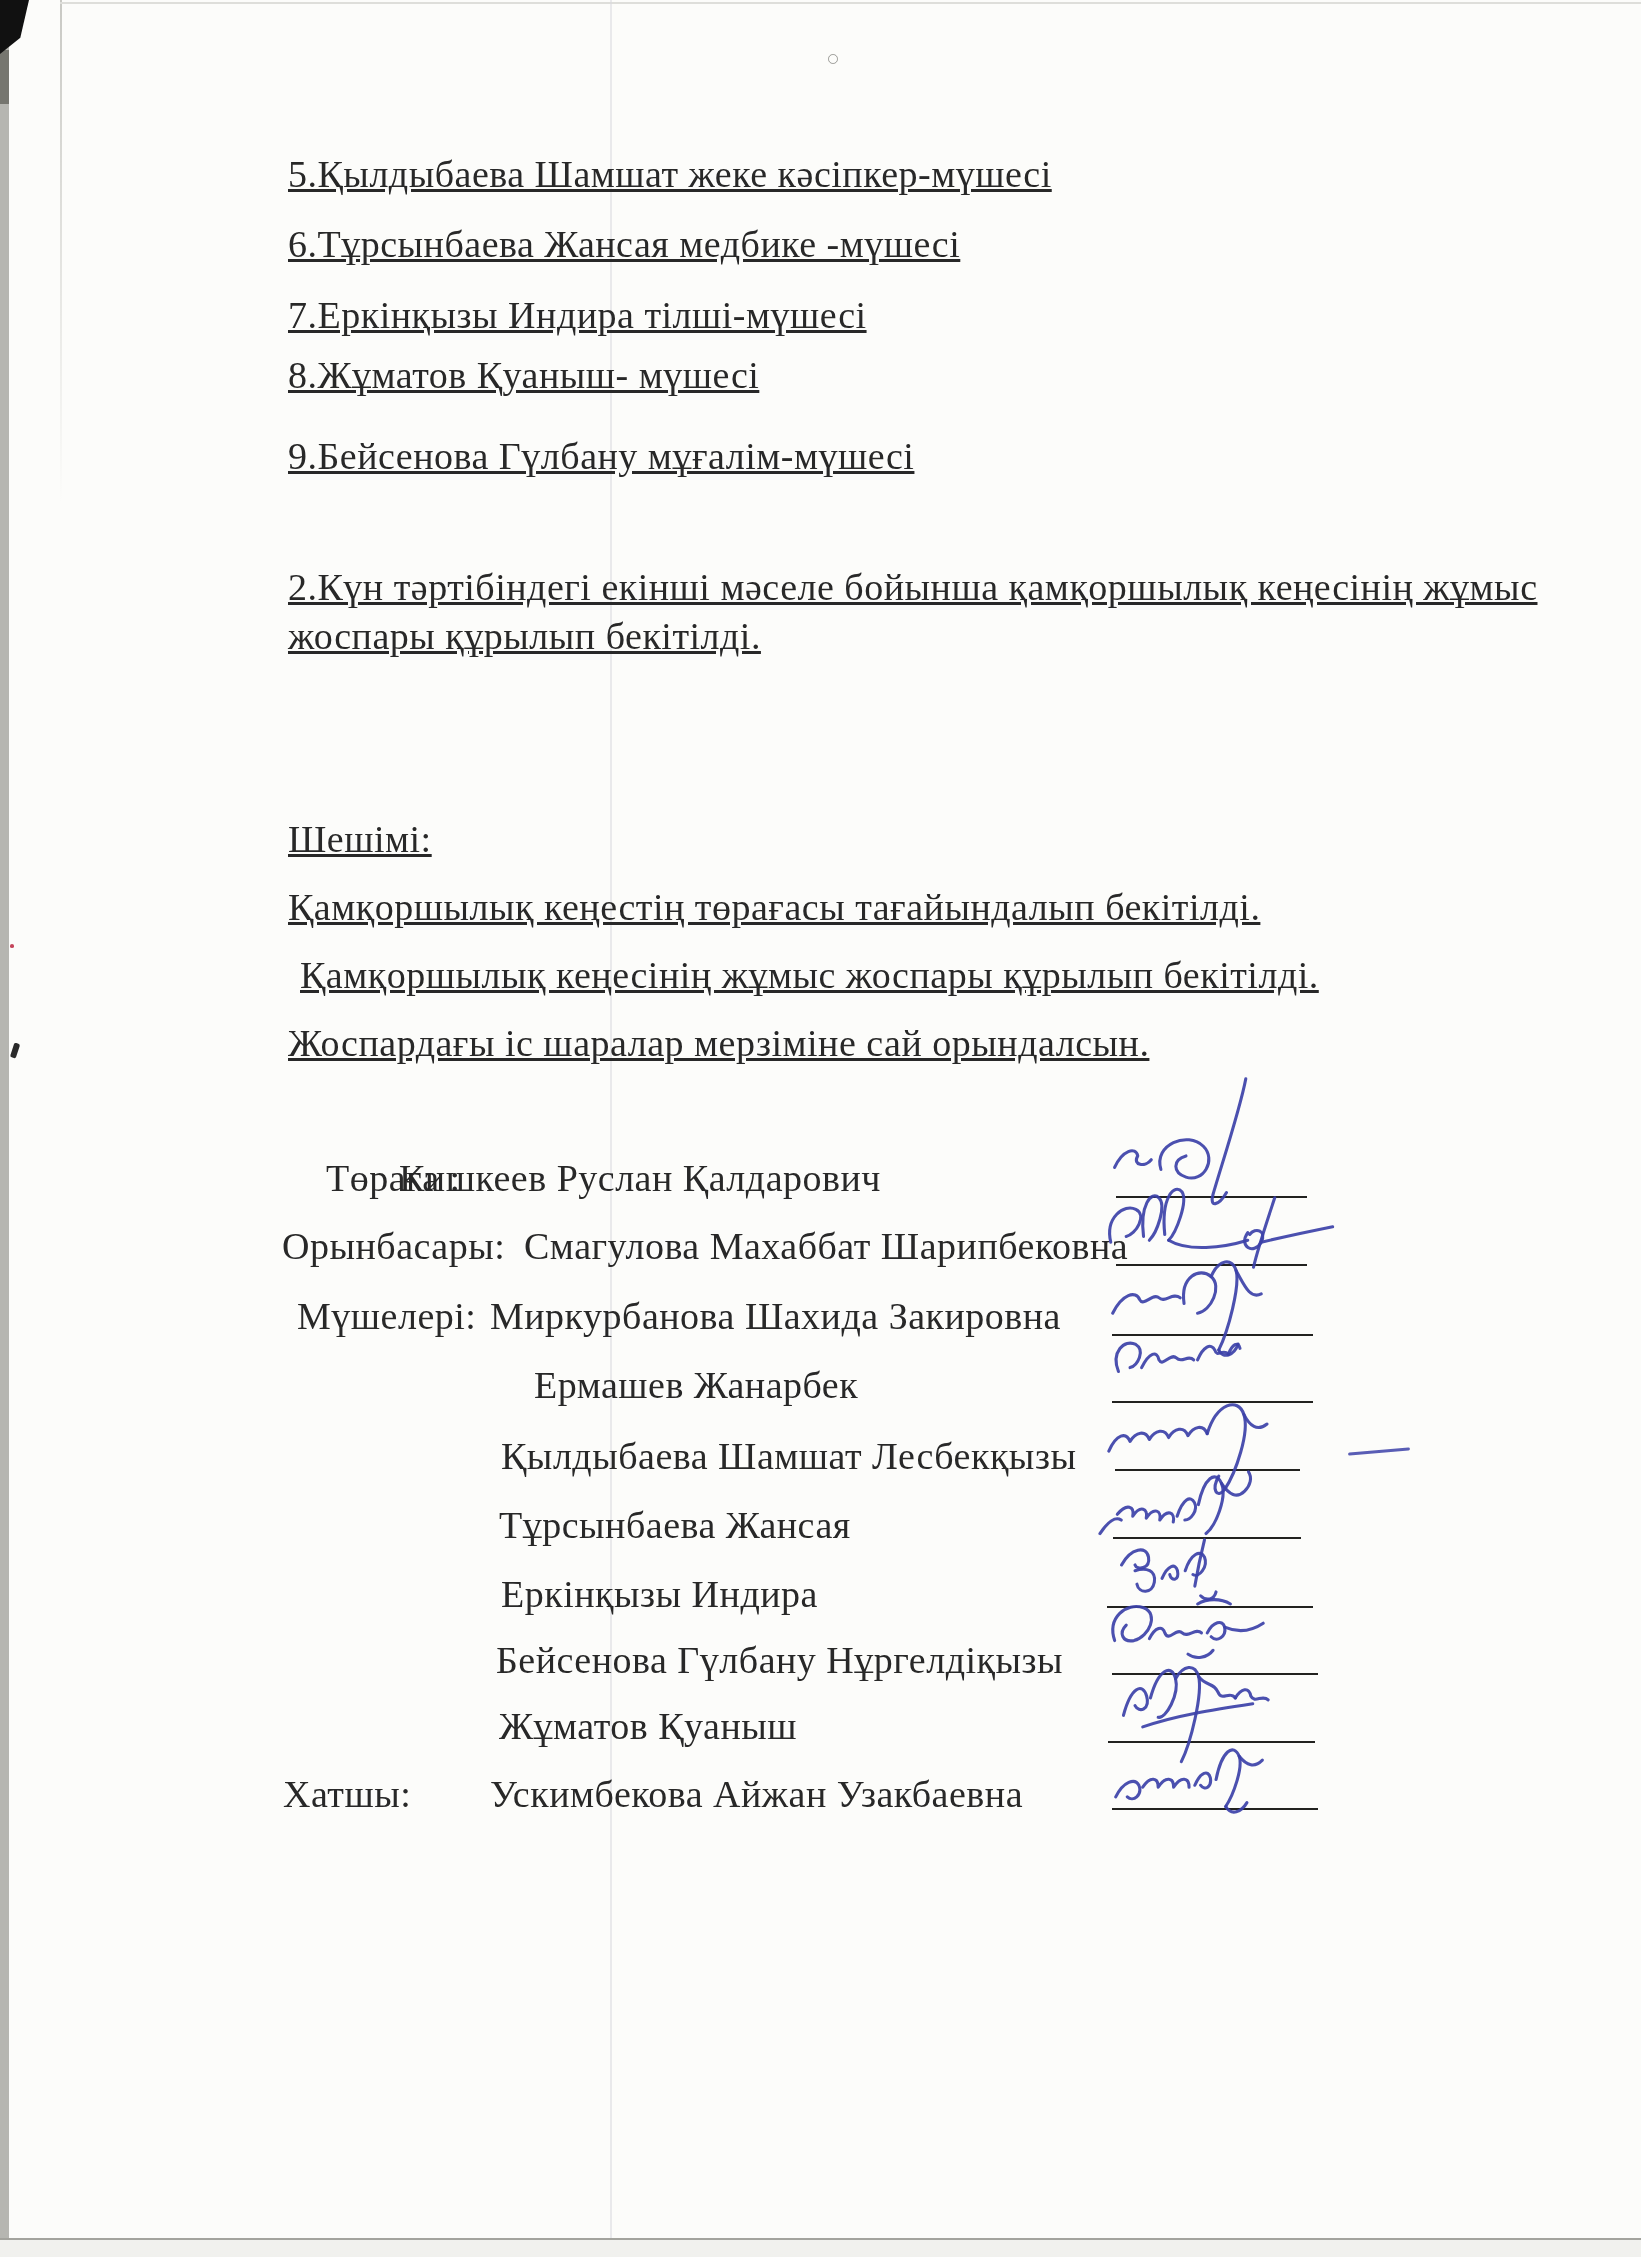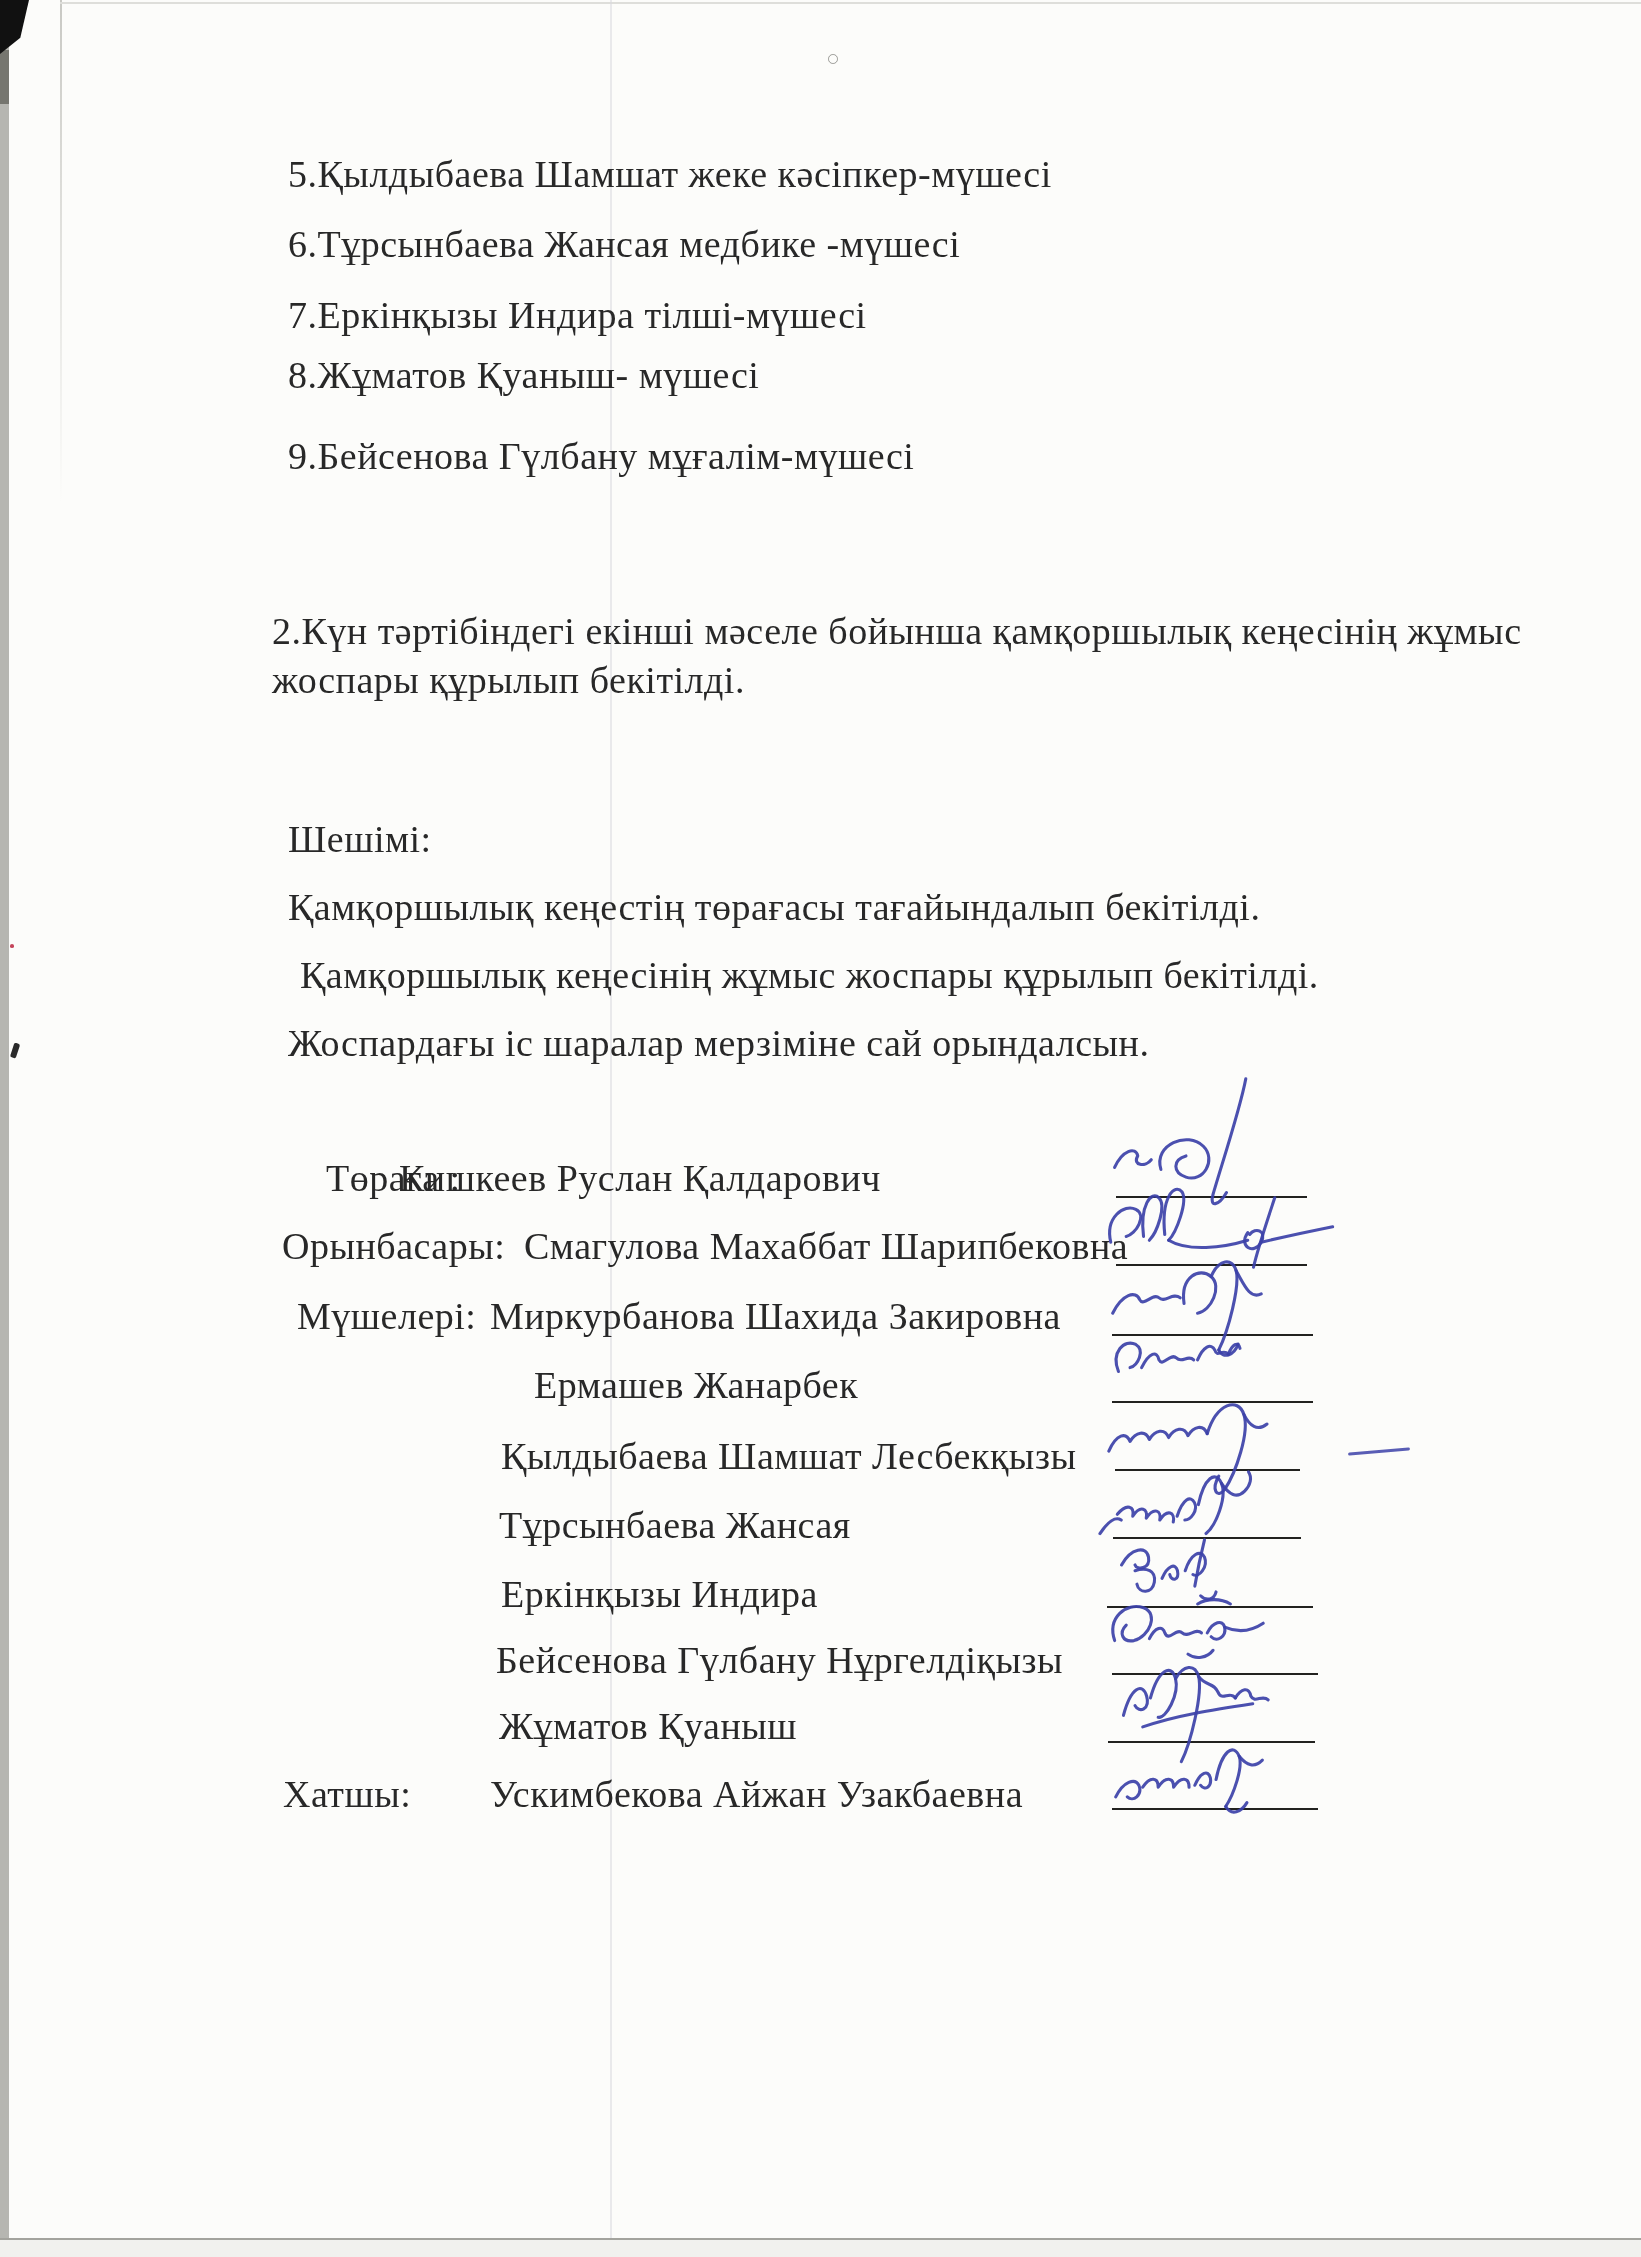--- a/index.html
+++ b/index.html
@@ -16,21 +16,21 @@
   .page-edge-line{position:absolute;left:60px;top:0;width:1.9px;height:502px;
     background:linear-gradient(#c9c9c4,rgba(201,201,196,0));}
   .top-edge-line{position:absolute;left:60px;top:1.9px;width:1582px;height:1.9px;background:#dededa;}
   .scanner-streak{position:absolute;left:610px;top:0;width:1.9px;height:2257px;background:#d9d9df;opacity:.55;}
   .bottom-edge-line{position:absolute;left:0;top:2238px;width:1641px;height:1.9px;background:#a3a39d;}
   .bottom-band{position:absolute;left:0;top:2240px;width:1641px;height:17.4px;background:#f1f1ee;}
   .speck-ring{position:absolute;left:828px;top:54px;width:7.7px;height:7.7px;border:1.9px solid #9a9a96;border-radius:50%;}
   .speck-red{position:absolute;left:9.7px;top:944px;width:4.8px;height:3.9px;background:#c4455a;border-radius:50%;}
   .speck-tick{position:absolute;left:11.6px;top:1043px;width:5.8px;height:15.4px;background:#2a2a2a;transform:rotate(18deg);border-radius:1.9px;}
   
-  .txt{position:absolute;font-size:38px;letter-spacing:0.5px;line-height:1.22;white-space:nowrap;color:#282828;}
+  .txt{position:absolute;font-size:38px;letter-spacing:0.5px;line-height:1.22;white-space:nowrap;color:#282828;text-decoration:underline;}
   .para{white-space:normal;line-height:49px;}
   .list-item{left:288px;}
   .sig-label{position:absolute;font-size:38px;letter-spacing:0.5px;white-space:nowrap;color:#282828;}
   .sig-name{position:absolute;font-size:38px;letter-spacing:0.5px;white-space:nowrap;color:#282828;}
   
   .sig-line{position:absolute;height:1.9px;background:#22221f;}
   .sig-svg{position:absolute;width:251px;height:164px;overflow:visible;}
   .sig-svg path{fill:none;stroke:#3c41a8;stroke-width:3.2;stroke-linecap:round;stroke-linejoin:round;opacity:.92;}
   .sig-dash{position:absolute;left:1348px;top:1450px;width:62px;height:2.9px;background:#3c41a8;
     border-radius:1.9px;transform:rotate(-5deg);opacity:.85;}
@@ -51,21 +51,21 @@
   <div class="speck-ring"></div>
   <div class="speck-red"></div>
   <div class="speck-tick"></div>
 
   <div class="txt list-item" style="top:151px;">5.Қылдыбаева Шамшат жеке кәсіпкер-мүшесі</div>
   <div class="txt list-item" style="top:221px;">6.Тұрсынбаева Жансая медбике -мүшесі</div>
   <div class="txt list-item" style="top:292px;">7.Еркінқызы Индира тілші-мүшесі</div>
   <div class="txt list-item" style="top:352px;">8.Жұматов Қуаныш- мүшесі</div>
   <div class="txt list-item" style="top:433px;">9.Бейсенова Гүлбану мұғалім-мүшесі</div>
 
-  <div class="txt para" style="left:272px;top:563px;width:1313px;margin-top:44px;">2.Күн тәртібіндегі екінші мәселе бойынша қамқоршылық кеңесінің жұмыс жоспары құрылып бекітілді.</div>
+  <div class="txt para" style="left:288px;top:563px;width:1313px;">2.Күн тәртібіндегі екінші мәселе бойынша қамқоршылық кеңесінің жұмыс жоспары құрылып бекітілді.</div>
 
   <div class="txt" style="left:288px;top:816px;">Шешімі:</div>
   <div class="txt" style="left:288px;top:884px;">Қамқоршылық кеңестің төрағасы тағайындалып бекітілді.</div>
   <div class="txt" style="left:288px;top:952px;margin-left:12px;">Қамқоршылық кеңесінің жұмыс жоспары құрылып бекітілді.</div>
   <div class="txt" style="left:288px;top:1020px;">Жоспардағы іс шаралар мерзіміне сай орындалсын.</div>
 
   <span class="sig-label" style="left:282px;top:1156px;margin-left:44px;">Төраға :</span>
   <span class="sig-name" style="left:399px;top:1156px;">Кишкеев Руслан Қалдарович</span>
 
   <span class="sig-label" style="left:282px;top:1224px;">Орынбасары:</span>

